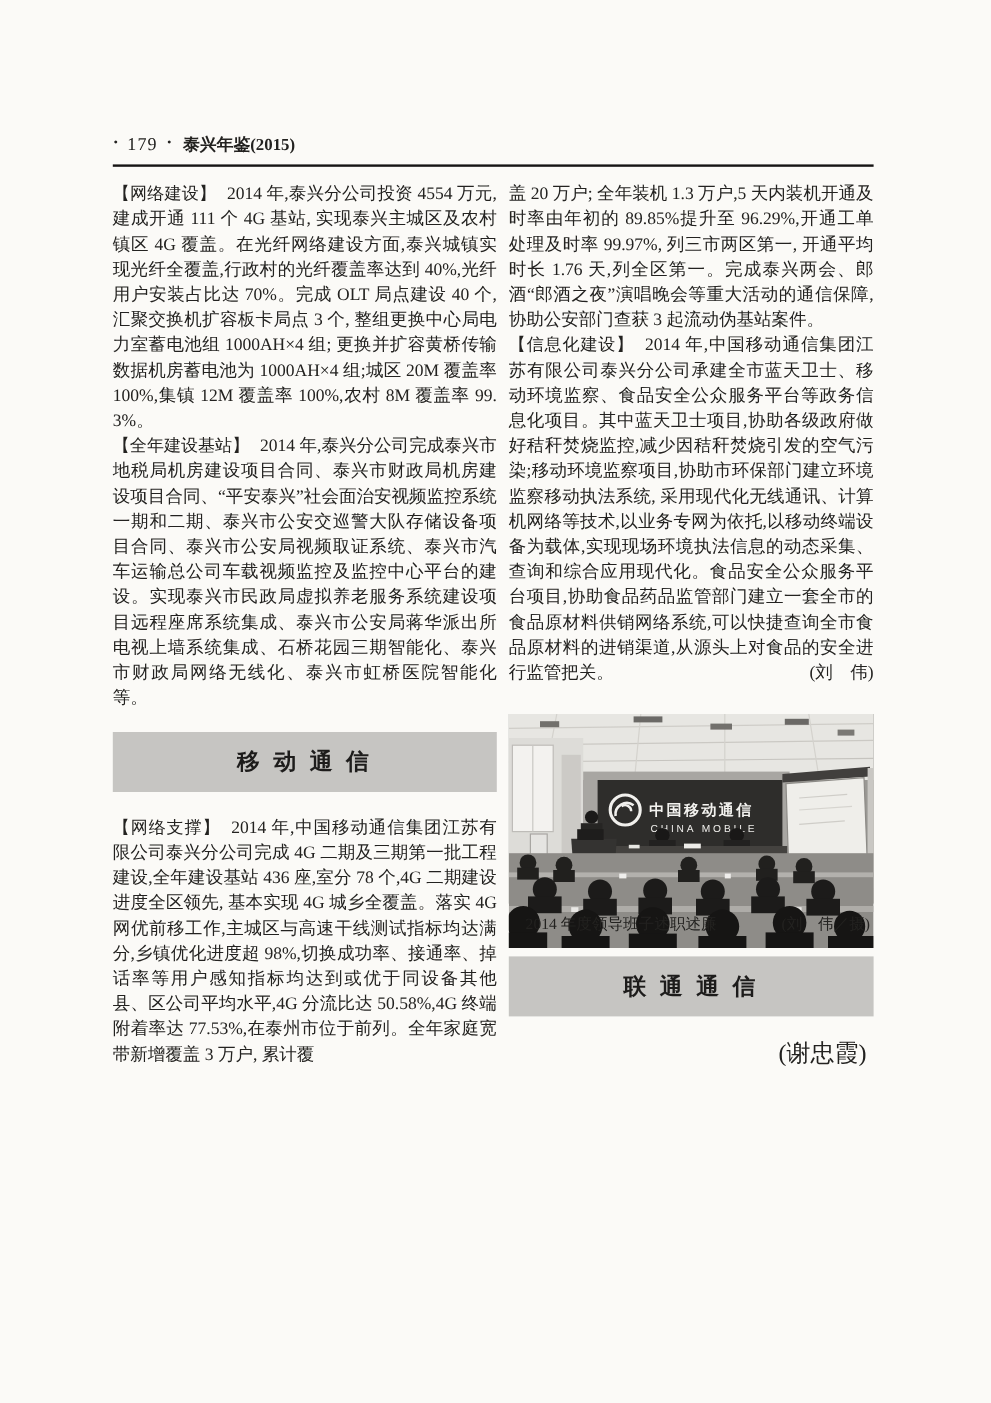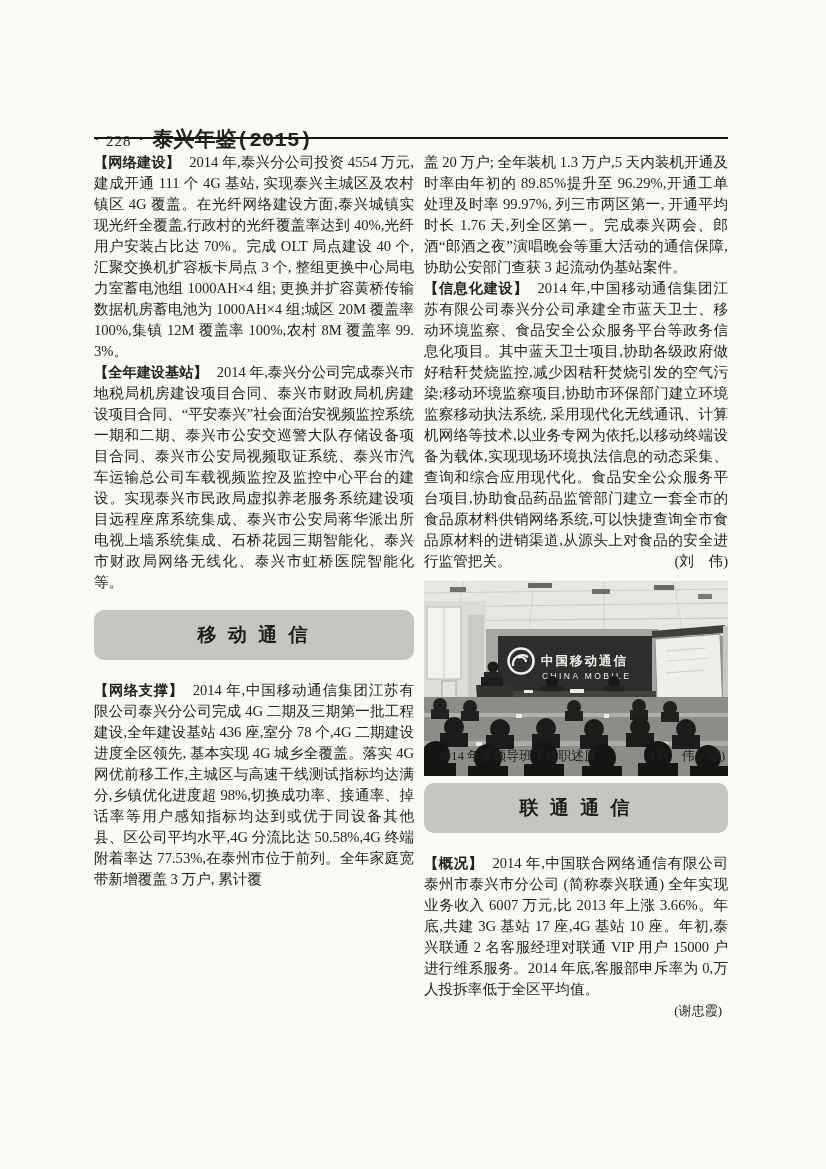--- a/index.html
+++ b/index.html
@@ -12,64 +12,63 @@
     font-family:"Liberation Serif","DejaVu Serif",serif;
     color:#232220;
   }
   .header{
     position:absolute;left:94px;top:112px;width:634px;
     display:flex;align-items:baseline;gap:7px;
     font-size:15px;
   }
   .header .dot{font-weight:bold;transform:translateY(-2px);}
   .header .pgnum{letter-spacing:1px;}
-  .header .book{font-family:Liberation Mono, monospace;font-weight:bold;font-size:21px;margin-left:2px;margin-top:13px;}
+  .header .book{font-family:Liberation Serif, serif;font-weight:bold;font-size:14px;margin-left:2px;}
   .rule{position:absolute;left:94px;top:137px;width:634px;height:2px;background:#161514;}
   .col{position:absolute;top:152px;}
   .col-left{left:94px;width:320px;}
   .col-right{left:424px;width:304px;}
   p.para{
     margin:0;
     font-size:14.6px;line-height:21px;
     text-align:justify;
     word-break:break-all;
   }
   .lbl{
     font-family:"Liberation Sans","DejaVu Sans",sans-serif;
-    font-weight:bold;font-size:14.2px;
+    font-weight:normal;font-size:14.2px;
     margin-right:9px;
     margin-top:32px;
   }
   .byline{float:right;padding-left:10px;}
-  .byline-row{font-size:13px;line-height:22px;text-align:right;padding-right:6px;}
+  .byline-row{font-size:20px;line-height:22px;text-align:right;padding-right:6px;}
   .section-box{
     height:50px;margin:17px 0 20px 0;
     background:#c6c5c2;
     display:flex;align-items:center;justify-content:center;
     font-family:"Liberation Sans","DejaVu Sans",sans-serif;
     font-weight:bold;font-size:19px;letter-spacing:3px;
     color:#1d1c1b;
-    border-radius:10px;
-  }
-  .photo{margin-top:9px;width:304px;height:158px;background:#9a9894;}
+  }
+  .photo{margin-top:23px;width:304px;height:158px;background:#9a9894;}
   .photo svg{display:block;}
   .caption-row{
     display:flex;justify-content:space-between;
     margin-top:7px;padding:0 3px 0 14px;
     font-size:13px;line-height:20px;
   }
 </style>
 </head>
 <body>
 
 <div class="page">
 
   <div class="header">
     <span class="dot">·</span>
-    <span class="pgnum">228</span>
+    <span class="pgnum">179</span>
     <span class="dot">·</span>
     <span class="book">泰兴年鉴(2015)</span>
   </div>
   <div class="rule"></div>
 
   <div class="col col-left">
     <p class="para"><b class="lbl">【网络建设】</b><span>2014 年,泰兴分公司投资 4554 万元,建成开通 111 个 4G 基站, 实现泰兴主城区及农村镇区 4G 覆盖。在光纤网络建设方面,泰兴城镇实现光纤全覆盖,行政村的光纤覆盖率达到 40%,光纤用户安装占比达 70%。完成 OLT 局点建设 40 个,汇聚交换机扩容板卡局点 3 个, 整组更换中心局电力室蓄电池组 1000AH×4 组; 更换并扩容黄桥传输数据机房蓄电池为 1000AH×4 组;城区 20M 覆盖率 100%,集镇 12M 覆盖率 100%,农村 8M 覆盖率 99.3%。</span></p>
     <p class="para"><b class="lbl">【全年建设基站】</b><span>2014 年,泰兴分公司完成泰兴市地税局机房建设项目合同、泰兴市财政局机房建设项目合同、“平安泰兴”社会面治安视频监控系统一期和二期、泰兴市公安交巡警大队存储设备项目合同、泰兴市公安局视频取证系统、泰兴市汽车运输总公司车载视频监控及监控中心平台的建设。实现泰兴市民政局虚拟养老服务系统建设项目远程座席系统集成、泰兴市公安局蒋华派出所电视上墙系统集成、石桥花园三期智能化、泰兴市财政局网络无线化、泰兴市虹桥医院智能化等。</span></p>
 
     <div class="section-box">
@@ -202,19 +201,18 @@
 
     <div class="caption-row">
       <span>2014 年度领导班子述职述廉</span>
       <span>(刘　伟／摄)</span>
     </div>
 
     <div class="section-box" style="">
       <span>联 通 通 信</span>
     </div>
 
-    <p class="para"><b class="lbl">【概况】</b><span>2014 年,中国联合网络通信有限公司泰州市泰兴市分公司 (简称泰兴联通) 全年实现业务收入 6007 万元,比 2013 年上涨 3.66%。年底,共建 3G 基站 17 座,4G 基站 10 座。年初,泰兴联通 2 名客服经理对联通 VIP 用户 15000 户进行维系服务。2014 年底,客服部申斥率为 0,万人投拆率低于全区平均值。</span></p>
     <div class="byline-row">
       <span>(谢忠霞)</span>
     </div>
   </div>
 
 </div>
 
 </body></html>

